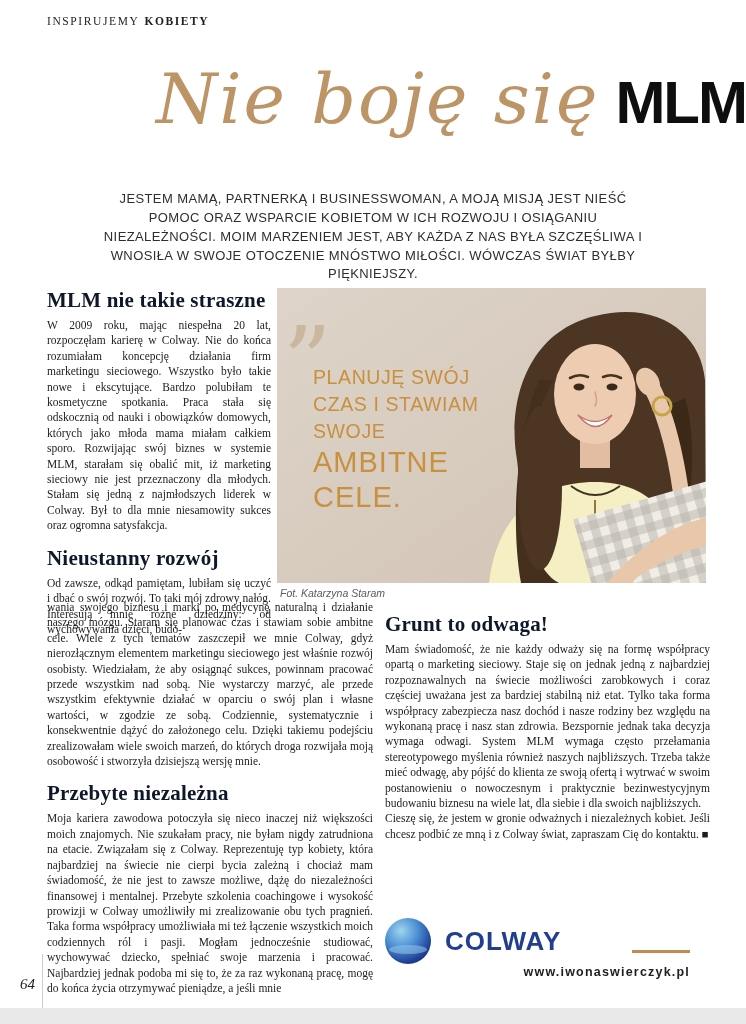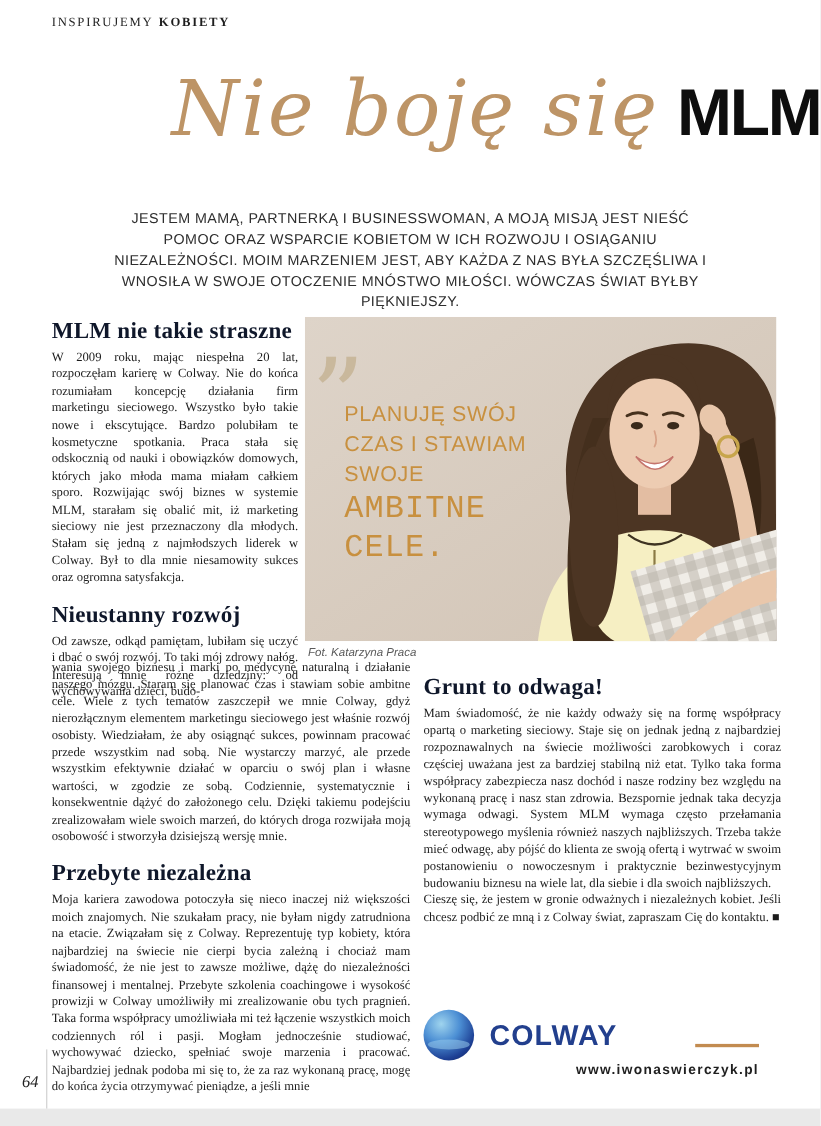--- a/index.html
+++ b/index.html
@@ -32,21 +32,21 @@
   p.body{font-size:11.5px;line-height:15.4px;text-align:justify;margin:0;color:#1c1c1c;}
   p.body + p.body{margin-top:0;}
 
   
   .photo{position:absolute;left:277px;top:288px;width:429px;height:295px;overflow:hidden;}
   .photo svg{display:block;}
   .qmark{position:absolute;left:6px;top:44px;font-family:"DejaVu Serif",serif;
          font-size:95px;line-height:60px;color:#c9b89c;}
   .quote{position:absolute;left:36px;top:76px;font-family:"Liberation Sans",sans-serif;color:#c8903f;}
   .quote .small{font-size:19.5px;line-height:27px;letter-spacing:0.6px;}
-  .quote .big{font-size:29px;line-height:35px;letter-spacing:1px;font-family:Liberation Mono, monospace;}
+  .quote .big{font-size:29px;line-height:35px;letter-spacing:1px;}
   .credit{position:absolute;left:280px;top:587px;font-family:"Liberation Sans",sans-serif;
           font-style:italic;font-size:10.5px;color:#5a5a5a;}
 
   
   .brand{position:absolute;left:385px;top:918px;display:flex;align-items:center;}
   .sphere{width:46px;height:46px;border-radius:50%;position:relative;overflow:hidden;
           background:radial-gradient(circle at 35% 28%, #9fd4ee 0%, #4c8fd4 38%, #1d3f94 72%, #101c4e 100%);}
   .sphere::after{content:"";position:absolute;left:4px;right:4px;top:27px;height:9px;
                  border-radius:50%;background:rgba(150,200,235,0.55);}
   .brand-name{margin-left:14px;font-family:"Liberation Sans",sans-serif;font-weight:bold;
@@ -126,21 +126,21 @@
     <span class="qmark">”</span>
     <div class="quote">
       <div class="small">PLANUJĘ SWÓJ</div>
       <div class="small">CZAS I STAWIAM</div>
       <div class="small">SWOJE</div>
       <div class="big">AMBITNE</div>
       <div class="big">CELE.</div>
     </div>
   </figure>
 
-  <div class="credit">Fot. Katarzyna Praca</div>
+  <div class="credit">Fot. Katarzyna Staram</div>
 
   <section class="col-left">
     <p class="body">wania swojego biznesu i marki po medycynę naturalną i działanie naszego mózgu. Staram się planować czas i stawiam sobie ambitne cele. Wiele z tych tematów zaszczepił we mnie Colway, gdyż nierozłącznym elementem marketingu sieciowego jest właśnie rozwój osobisty. Wiedziałam, że aby osiągnąć sukces, powinnam pracować przede wszystkim nad sobą. Nie wystarczy marzyć, ale przede wszystkim efektywnie działać w oparciu o swój plan i własne wartości, w zgodzie ze sobą. Codziennie, systematycznie i konsekwentnie dążyć do założonego celu. Dzięki takiemu podejściu zrealizowałam wiele swoich marzeń, do których droga rozwijała moją osobowość i stworzyła dzisiejszą wersję mnie.</p>
     <h2 class="sec mt">Przebyte niezależna</h2>
     <p class="body">Moja kariera zawodowa potoczyła się nieco inaczej niż większości moich znajomych. Nie szukałam pracy, nie byłam nigdy zatrudniona na etacie. Związałam się z Colway. Reprezentuję typ kobiety, która najbardziej na świecie nie cierpi bycia zależną i chociaż mam świadomość, że nie jest to zawsze możliwe, dążę do niezależności finansowej i mentalnej. Przebyte szkolenia coachingowe i wysokość prowizji w Colway umożliwiły mi zrealizowanie obu tych pragnień. Taka forma współpracy umożliwiała mi też łączenie wszystkich moich codziennych ról i pasji. Mogłam jednocześnie studiować, wychowywać dziecko, spełniać swoje marzenia i pracować. Najbardziej jednak podoba mi się to, że za raz wykonaną pracę, mogę do końca życia otrzymywać pieniądze, a jeśli mnie</p>
   </section>
 
   <section class="col-right">
     <h2 class="sec mt">Grunt to odwaga!</h2>
     <p class="body">Mam świadomość, że nie każdy odważy się na formę współpracy opartą o marketing sieciowy. Staje się on jednak jedną z najbardziej rozpoznawalnych na świecie możliwości zarobkowych i coraz częściej uważana jest za bardziej stabilną niż etat. Tylko taka forma współpracy zabezpiecza nasz dochód i nasze rodziny bez względu na wykonaną pracę i nasz stan zdrowia. Bezspornie jednak taka decyzja wymaga odwagi. System MLM wymaga często przełamania stereotypowego myślenia również naszych najbliższych. Trzeba także mieć odwagę, aby pójść do klienta ze swoją ofertą i wytrwać w swoim postanowieniu o nowoczesnym i praktycznie bezinwestycyjnym budowaniu biznesu na wiele lat, dla siebie i dla swoich najbliższych.</p>

